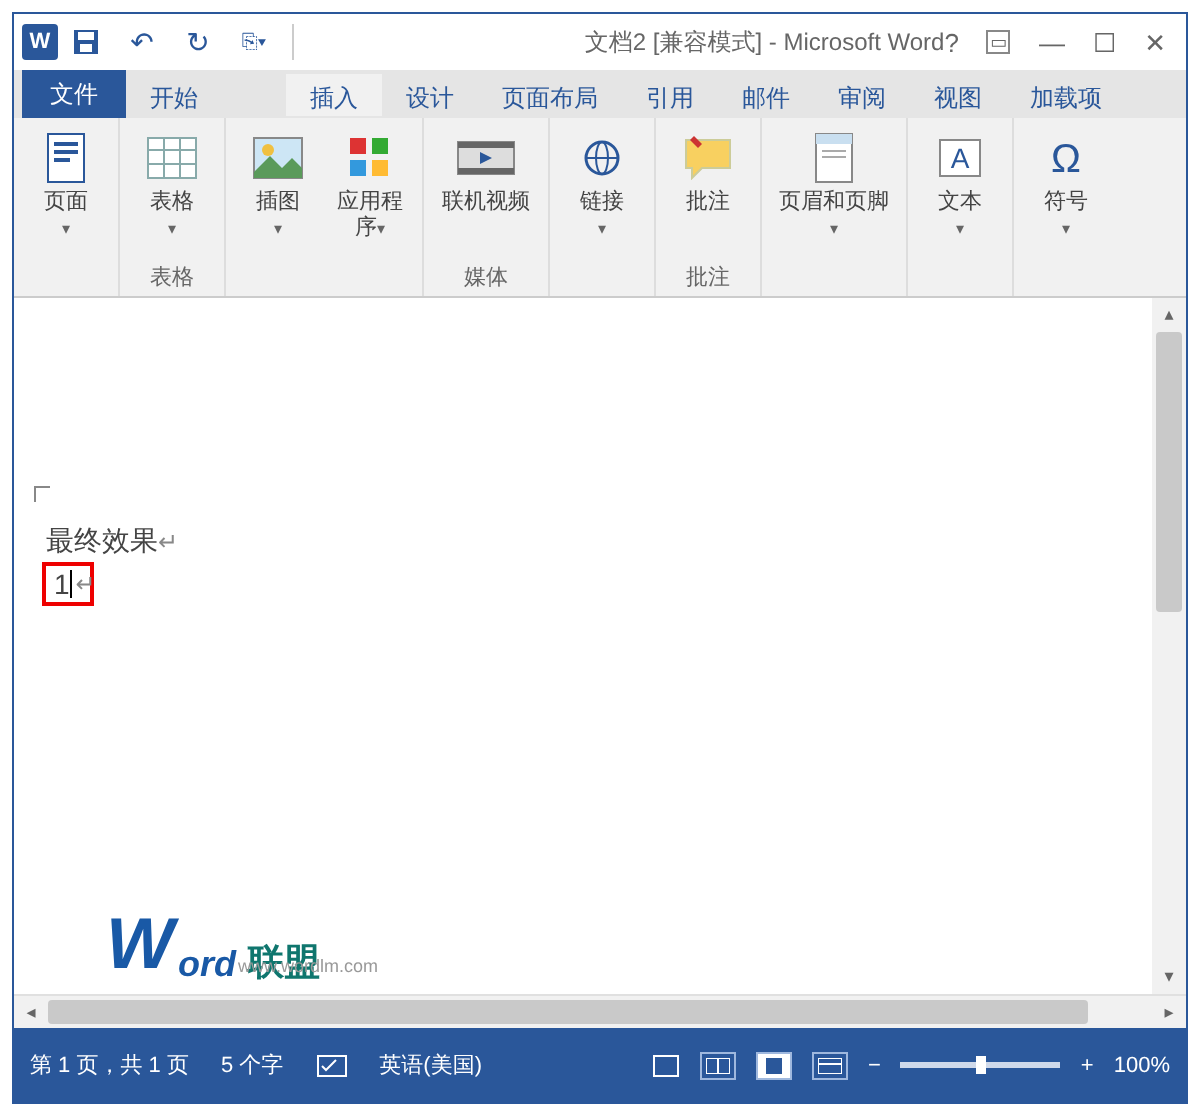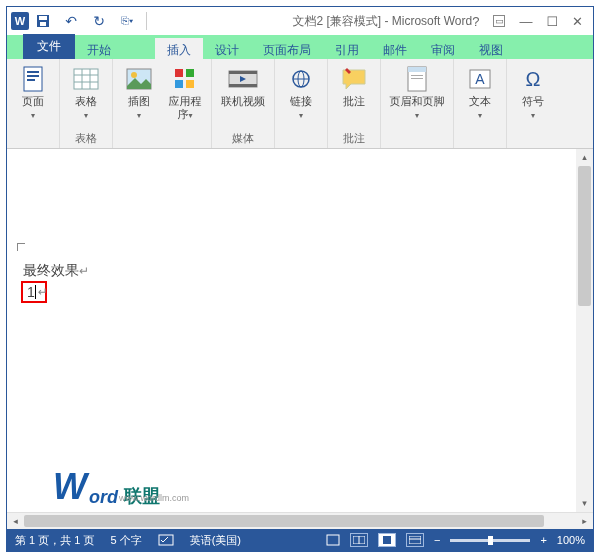--- a/index.html
+++ b/index.html
@@ -8,21 +8,21 @@
   
   .titlebar { height: 28px; background: #fff; display: flex; align-items: center; padding: 0 4px; }
   .word-logo { width: 18px; height: 18px; background: #2a579a; color: #fff; display: flex; align-items: center; justify-content: center; font-size: 11px; font-weight: bold; border-radius: 2px; margin-right: 5px; }
   .qat { display: flex; align-items: center; gap: 10px; }
   .qat-btn { width: 18px; height: 18px; display: flex; align-items: center; justify-content: center; color: #2a579a; cursor: pointer; font-size: 14px;}
   .qat-sep { width:1px; height:18px; background:#ccc; }
   .title-center { flex: 1; text-align: right; font-size: 12px; color: #666; }
   .title-right { display: flex; align-items: center; gap: 14px; padding-right: 6px; }
   .title-right .sys { color: #666; cursor: pointer; font-size: 13px; }
   
-  .tabbar { height: 24px; display: flex; align-items: flex-end; padding-left: 16px; background:#86efac;}
+  .tabbar { height: 24px; display: flex; align-items: center; padding-left: 4px; background:#e5e5e5;}
   .tab { padding: 4px 12px 0 12px; font-size: 12px; color: #2a579a; cursor: pointer; }
   .tab.file { background: #2a579a; color: #fff; padding: 4px 14px; }
   .tab.active { background: #f1f1f1; margin-left: 32px; }
   
   .ribbon { height: 90px; background: #f1f1f1; border-bottom: 1px solid #ccc; display: flex; align-items:stretch;}
   .group { display: flex; flex-direction: column; align-items: center; padding: 4px 6px 2px 6px; border-right: 1px solid #ddd; }
   .group-btns { display: flex; gap: 6px; flex: 1; align-items: flex-start; }
   .bigbtn { display: flex; flex-direction: column; align-items: center; width: 40px; cursor: pointer; padding-top:2px;}
   .bigbtn .ico { width: 30px; height: 28px; display: flex; align-items: center; justify-content: center; }
   .bigbtn .lbl { font-size: 11px; color: #444; text-align: center; line-height: 1.2; margin-top: 2px;}
@@ -40,21 +40,21 @@
   .v-scroll { width: 17px; background: #f1f1f1; display:flex; flex-direction:column;}
   .v-arrow { height:17px; text-align:center; font-size:9px; color:#666; cursor:pointer; line-height:17px;}
   .v-track { flex:1; position:relative; }
   .v-thumb { position:absolute; left:2px; right:2px; top:0; height:140px; background:#c9c9c9; border-radius:2px;}
   
   .h-scroll { height:17px; background:#f1f1f1; display:flex; border-top:1px solid #e0e0e0;}
   .h-arrow { width:17px; text-align:center; line-height:17px; font-size:9px; color:#666; cursor:pointer;}
   .h-track { flex:1; position:relative;}
   .h-thumb { position:absolute; top:2px; bottom:2px; left:0; width:520px; background:#c9c9c9; border-radius:2px;}
   
-  .statusbar { height: 22px; background: #2a579a; color: #fff; display: flex; align-items: center; font-size: 11px; padding: 0 8px; text-align: right; }
+  .statusbar { height: 37px; background: #2a579a; color: #fff; display: flex; align-items: center; font-size: 11px; padding: 0 8px; text-align: right; }
   .statusbar .stat-item { margin-right: 16px; cursor:pointer;}
   .statusbar .stat-right { margin-left: auto; display: flex; align-items: center; gap: 10px; }
   .view-btn { width:18px; height:14px; border:1px solid #9fb8de; cursor:pointer; display:flex; align-items:center; justify-content:center; font-size:9px;}
   .zoom-slider { width:80px; height:3px; background:#cfd9ea; position:relative; cursor:pointer;}
   .zoom-thumb { position:absolute; left:38px; top:-3px; width:5px; height:9px; background:#fff; }
   
   .watermark { position:absolute; left:46px; bottom:4px; display:flex; align-items:flex-end; gap:2px; pointer-events:none;}
   .wm-w { font-size:36px; font-weight:bold; color:#1959a6; font-style:italic; font-family:Arial;}
   .wm-ord { font-size:18px; font-weight:bold; color:#1959a6; font-style:italic; font-family:Arial;}
   .wm-url { font-size:9px; color:#999; position:absolute; left:30px; top:6px;}
@@ -95,20 +95,21 @@
   <div class="tabbar">
     <div class="tab file">文件</div>
     <div class="tab">开始</div>
     <div class="tab active">插入</div>
     <div class="tab">设计</div>
     <div class="tab">页面布局</div>
     <div class="tab">引用</div>
     <div class="tab">邮件</div>
     <div class="tab">审阅</div>
     <div class="tab">视图</div>
+    <div class="tab">加载项</div>
   </div>
 
   <div class="ribbon">
     <div class="group">
       <div class="group-btns">
         <div class="bigbtn">
           <div class="ico">
               <svg width="22" height="26">
                 <rect x="2" y="1" width="18" height="24" fill="#fff" stroke="#2a579a"></rect>
                 <rect x="5" y="5" width="12" height="2" fill="#2a579a"></rect>

